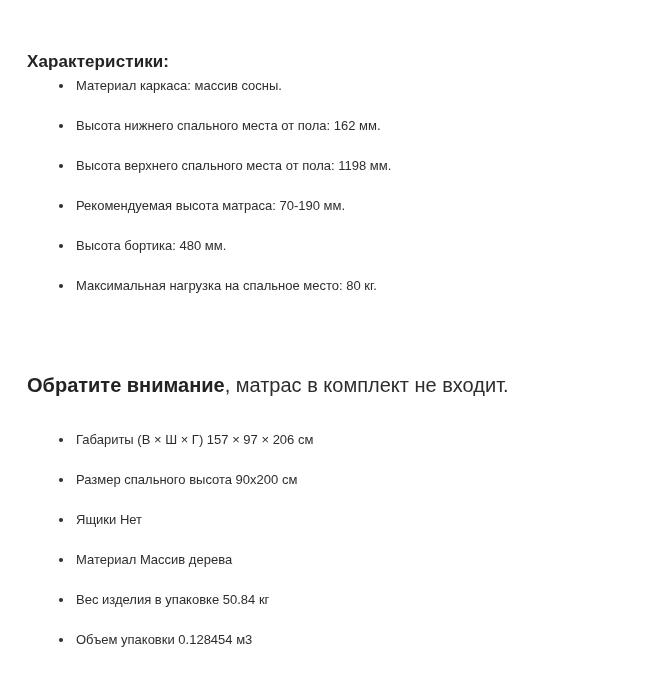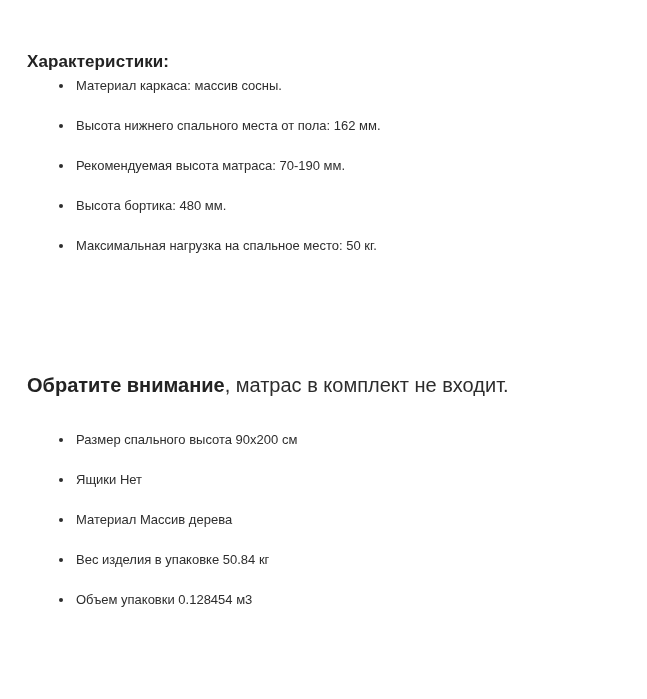--- a/index.html
+++ b/index.html
@@ -115,30 +115,32 @@
 </head>
 <body>
 
 <div class="page">
 
   <h2 class="spec-heading">Характеристики:</h2>
 
   <ul class="bullet-list primary">
     <li class="bullet-item">Материал каркаса: массив сосны.</li>
     <li class="bullet-item">Высота нижнего спального места от пола: 162 мм.</li>
+    <li class="bullet-item">Высота верхнего спального места от пола: 1198 мм.</li>
     <li class="bullet-item">Рекомендуемая высота матраса: 70-190 мм.</li>
     <li class="bullet-item">Высота бортика: 480 мм.</li>
-    <li class="bullet-item">Максимальная нагрузка на спальное место: 50 кг.</li>
+    <li class="bullet-item">Максимальная нагрузка на спальное место: 80 кг.</li>
   </ul>
 
   <p class="note-paragraph">
     <span class="note-lead">Обратите внимание</span><span>, матрас в комплект не входит.</span>
   </p>
 
   <ul class="bullet-list secondary">
+    <li class="bullet-item">Габариты (В × Ш × Г) 157 × 97 × 206 см</li>
     <li class="bullet-item">Размер спального высота 90x200 см</li>
     <li class="bullet-item">Ящики Нет</li>
     <li class="bullet-item">Материал Массив дерева</li>
     <li class="bullet-item">Вес изделия в упаковке 50.84 кг</li>
     <li class="bullet-item">Объем упаковки 0.128454 м3</li>
   </ul>
 
   <div class="bottom-artifact">
     <div class="bar"></div>
     <div class="knob left"></div>

